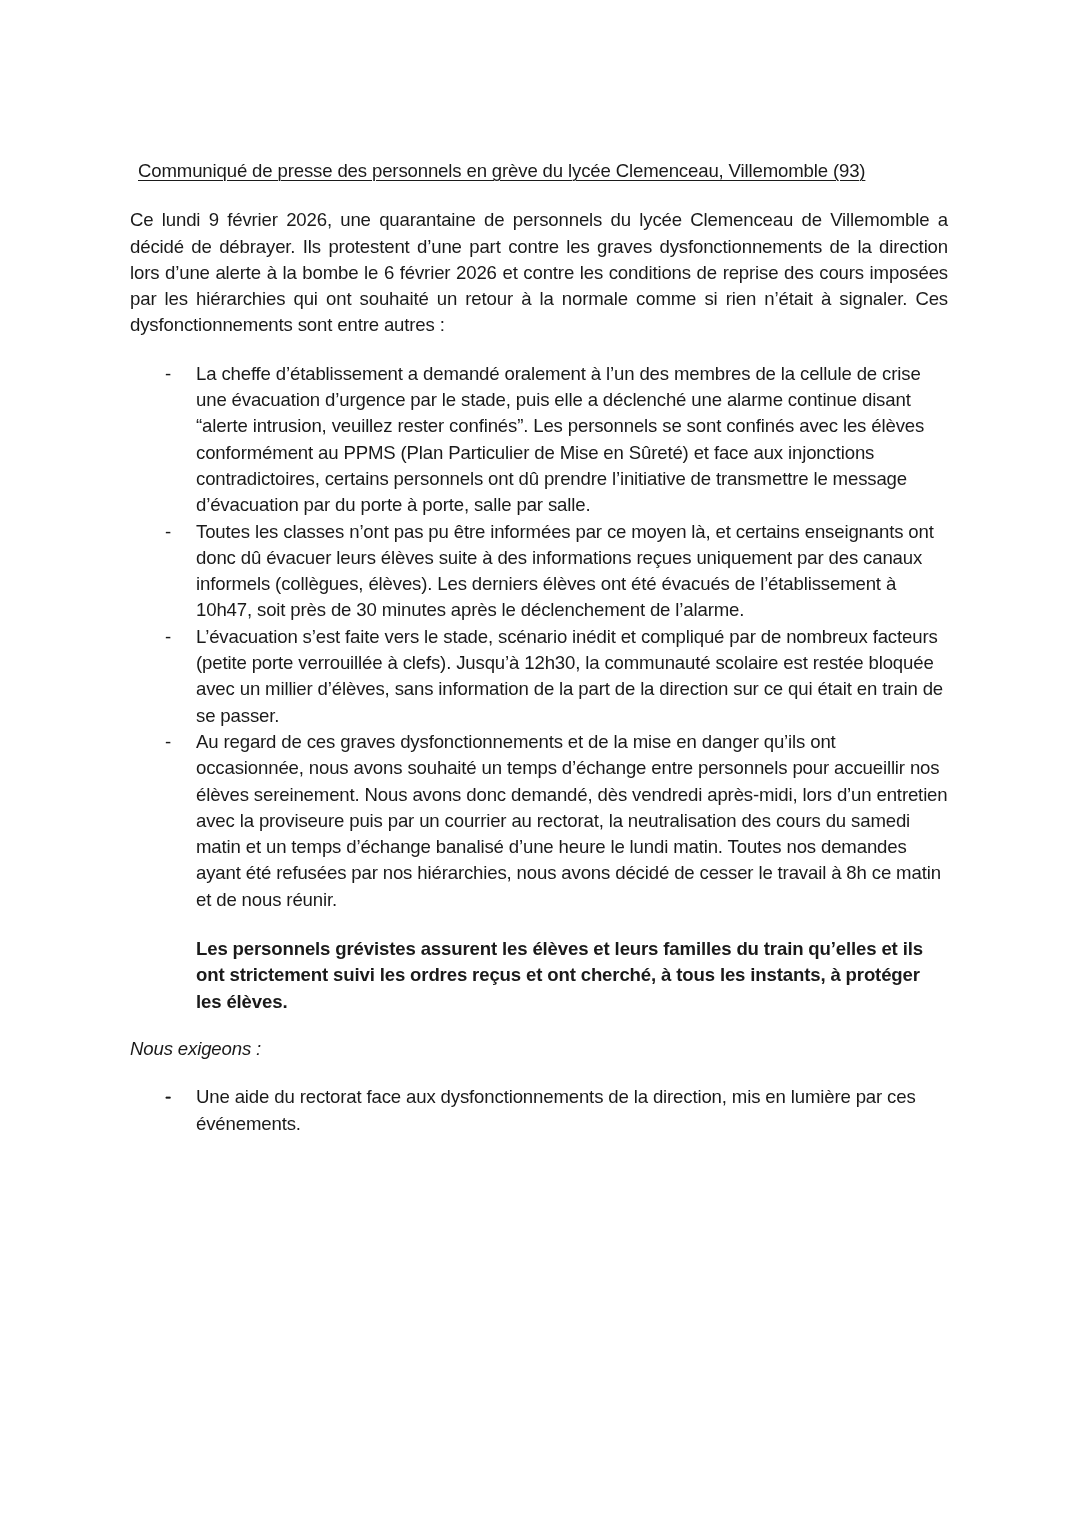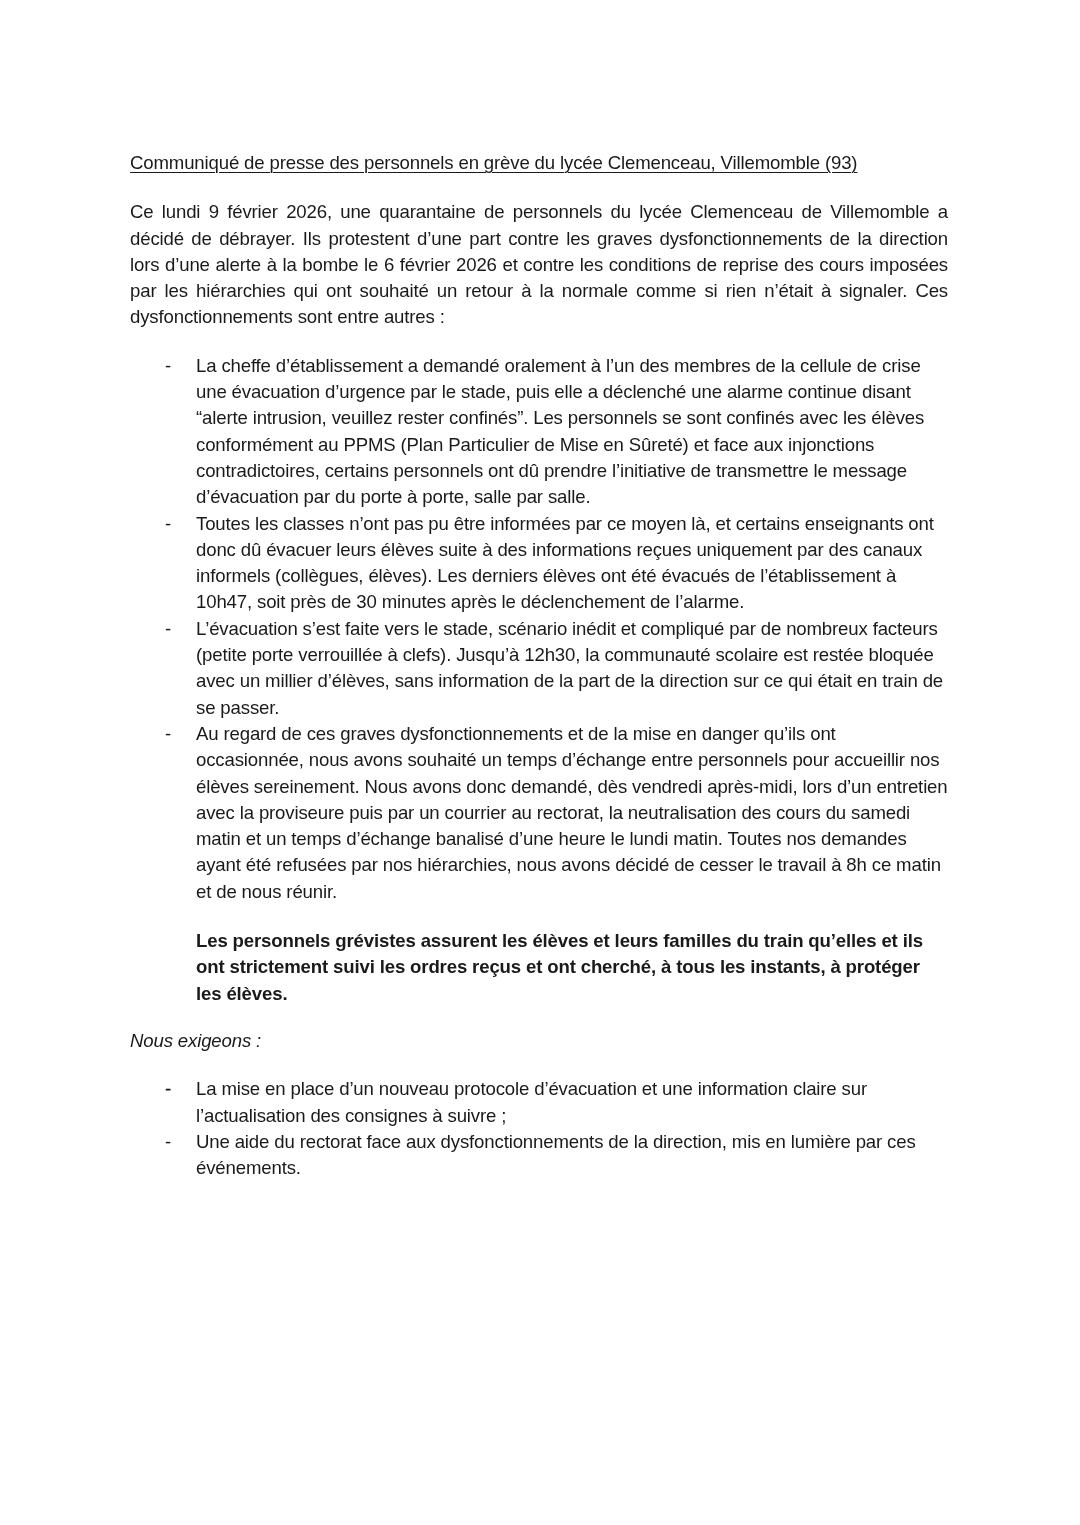--- a/index.html
+++ b/index.html
@@ -18,21 +18,21 @@
   .page {
     position: absolute;
     left: 130px;
     top: 150px;
     width: 818px;
     font-size: 18.6px;
     line-height: 26.3px;
     letter-spacing: -0.15px;
   }
   .title {
-    margin: 0;
+    margin: 8px;
     font-size: 18.6px;
     font-weight: normal;
     text-decoration: underline;
     text-underline-offset: 3px;
     text-decoration-thickness: 1px;
     white-space: nowrap;
   }
   .intro {
     margin: 23px 0 0 0;
     text-align: justify;
@@ -93,21 +93,20 @@
   <p class="bold-note">Les personnels grévistes assurent les élèves et leurs familles du train qu’elles et ils ont strictement suivi les ordres reçus et ont cherché, à tous les instants, à protéger les élèves.</p>
 
   <p class="demands-intro">Nous exigeons :</p>
 
   <ul class="dash-list demands">
     <li>
       <span class="dash">-</span>
     </li>
     <li>
       <span class="dash">-</span>
-      <span>La mise en place d’un nouveau protocole d’évacuation et une information claire sur l’actualisation des consignes à suivre ;</span>
     </li>
     <li>
       <span class="dash">-</span>
       <span>Une aide du rectorat face aux dysfonctionnements de la direction, mis en lumière par ces événements.</span>
     </li>
   </ul>
 
 </div>
 
 </body></html>

